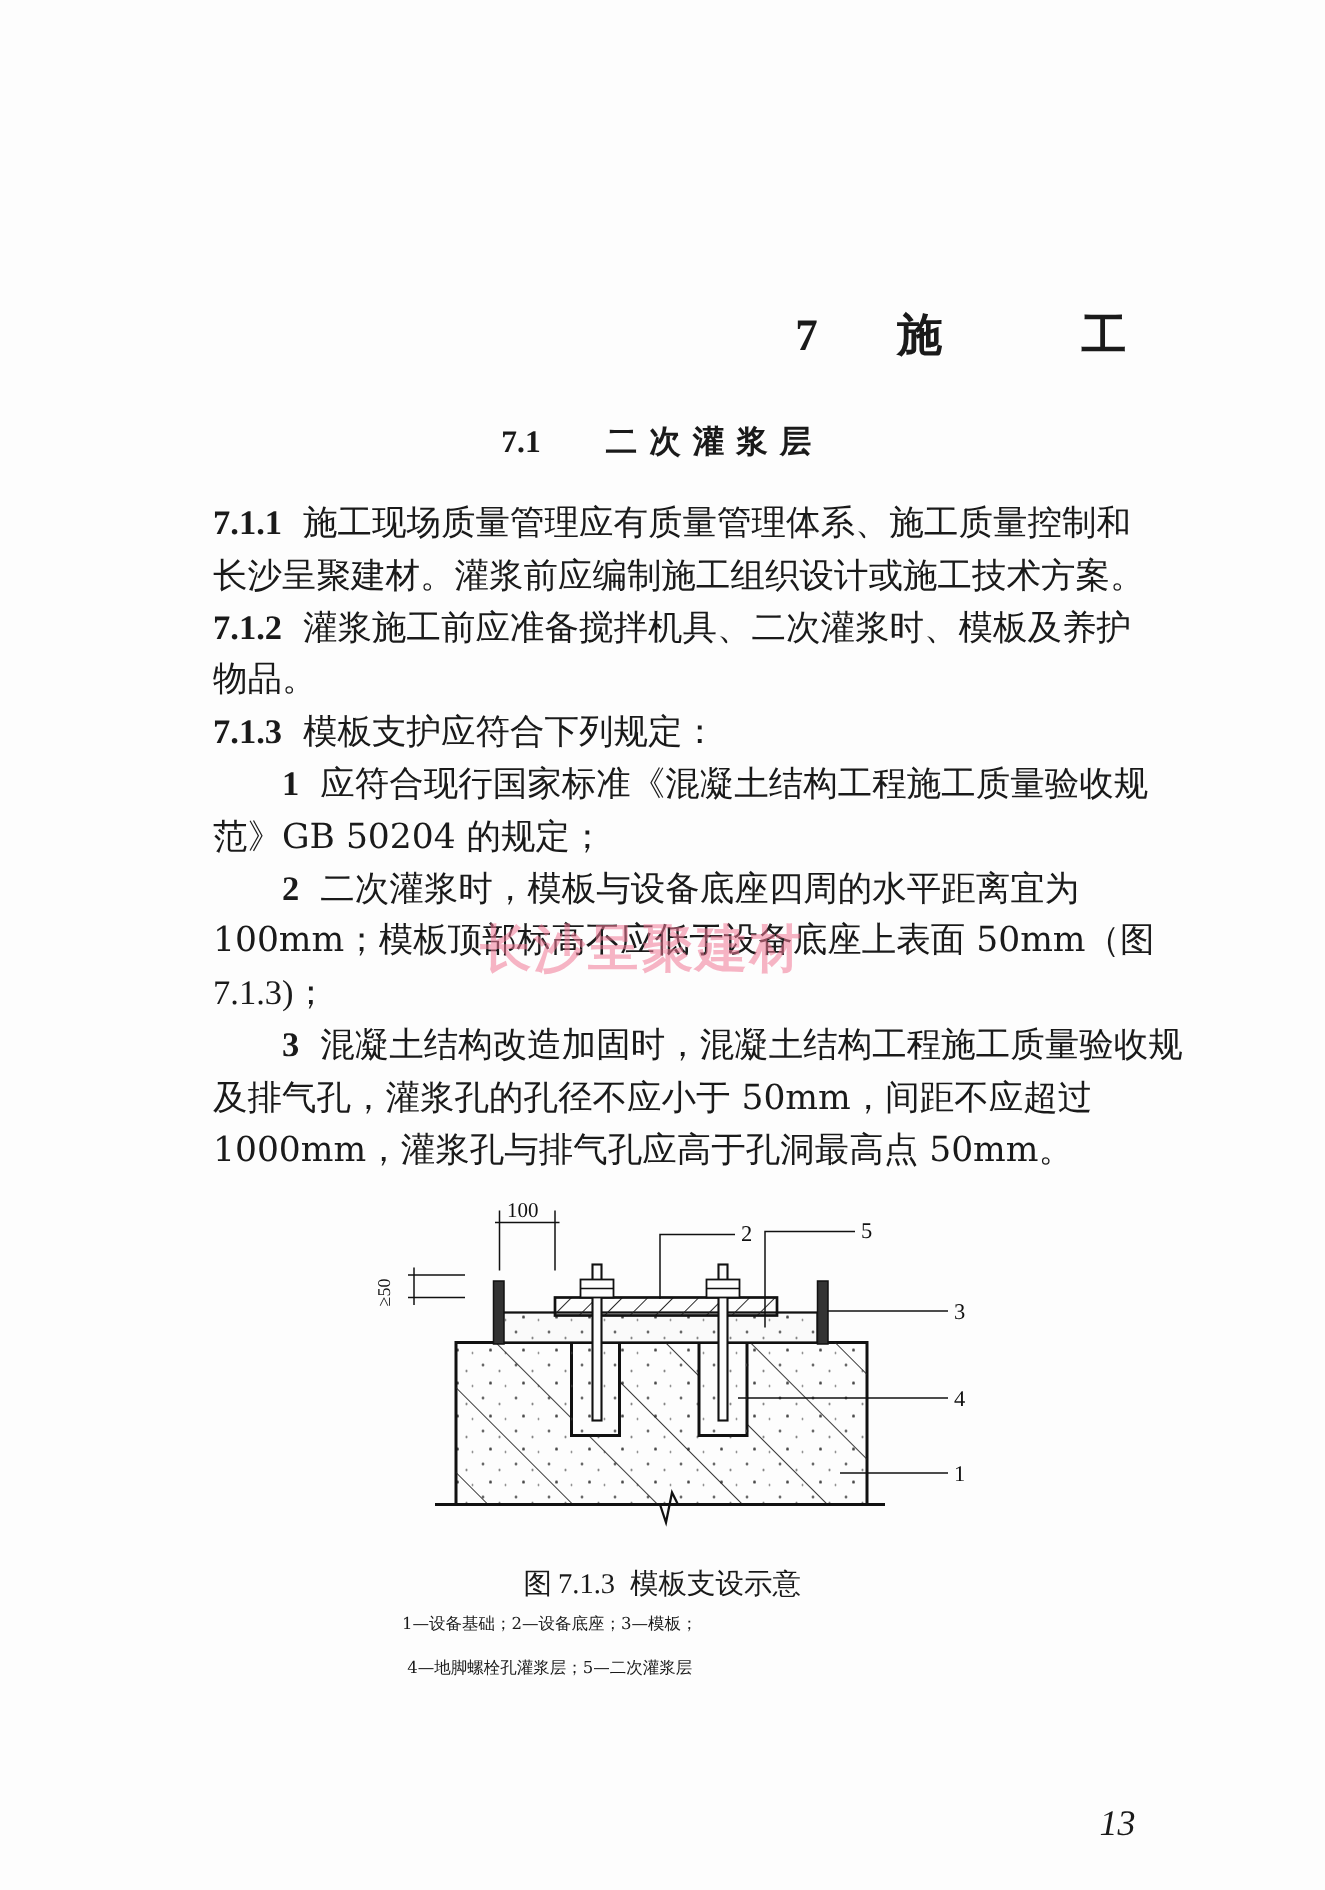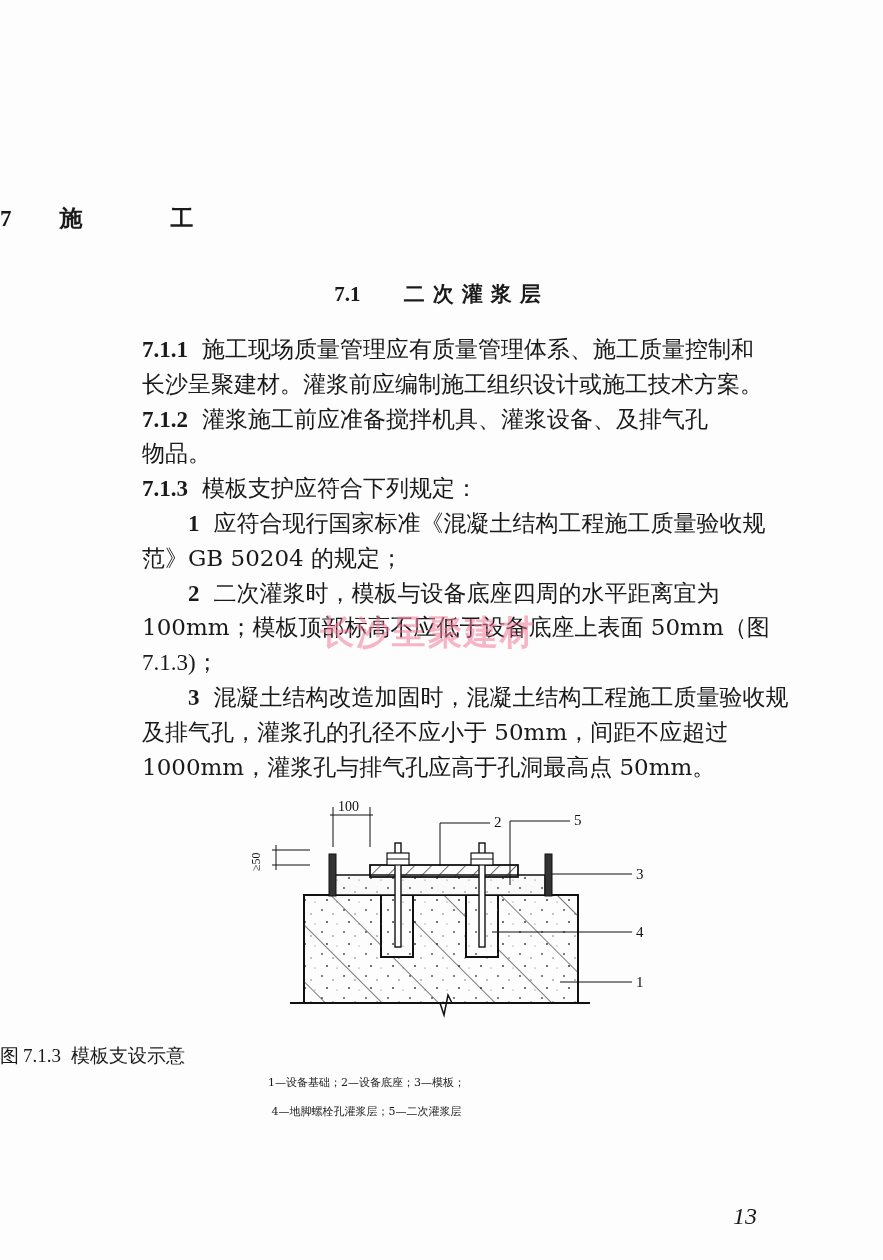--- a/index.html
+++ b/index.html
@@ -6,21 +6,21 @@
   body {
     width: 883px; height: 1260px;
     background: #fdfdfd;
     position: relative;
     overflow: hidden;
     font-family: "DejaVu Serif", "Liberation Serif", serif;
     color: #1a1a1a;
   }
   .chapter-title {
     position: absolute; left: 0; width: 753px; top: 203px;
-    text-align: left; font-size: 23px; font-weight: bold;
+    text-align: right; font-size: 30px; font-weight: bold;
     letter-spacing: 2px;
   }
   .chapter-title .num { font-family: "Liberation Serif", serif; font-weight: bold; }
   .chapter-title .gap { display: inline-block; width: 66px; }
   .section-title {
     position: absolute; left: 0; width: 883px; top: 280px;
     text-align: center; font-size: 21px; font-weight: bold;
     letter-spacing: 8px;
   }
   .section-title .num { font-family: "Liberation Serif", serif; letter-spacing: 0; margin-right: 28px; }
@@ -35,21 +35,21 @@
   .latin { font-family: "Liberation Serif", serif; }
   .watermark {
     position: absolute; left: 320px; top: 610px;
     font-size: 34px; font-weight: bold; color: rgba(240,120,150,0.55);
     font-family: Liberation Serif, serif; letter-spacing: 2px;
     pointer-events: none;
   }
   .figure { position: absolute; left: 230px; top: 795px; width: 430px; height: 230px; }
   .fig-caption {
     position: absolute; left: 0; width: 883px; top: 1043px;
-    text-align: left; font-size: 19px;
+    text-align: center; font-size: 19px;
   }
   .fig-caption .latin { margin: 0 10px 0 4px; }
   .fig-legend {
     position: absolute; left: 0; width: 733px;
     text-align: center; font-size: 11px;
   }
   .page-number {
     position: absolute; left: 733px; top: 1183px;
     font-size: 24px; font-style: italic; font-family: "Liberation Serif", serif; margin-top: 20px;
   }
@@ -71,21 +71,21 @@
 </div>
 
 <div class="body-text">
   <div class="line">
     <span class="clause-num">7.1.1</span><span>施工现场质量管理应有质量管理体系、施工质量控制和</span>
   </div>
   <div class="line">
     <span>长沙呈聚建材。灌浆前应编制施工组织设计或施工技术方案。</span>
   </div>
   <div class="line">
-    <span class="clause-num">7.1.2</span><span>灌浆施工前应准备搅拌机具、灌浆设备、及排气孔</span>
+    <span class="clause-num">7.1.2</span><span>灌浆施工前应准备搅拌机具、二次灌浆时、模板及养护</span>
   </div>
   <div class="line">
     <span>物品。</span>
   </div>
   <div class="line">
     <span class="clause-num">7.1.3</span><span>模板支护应符合下列规定：</span>
   </div>
   <div class="line">
     <span class="item-num">1</span><span>应符合现行国家标准《混凝土结构工程施工质量验收规</span>
   </div>

